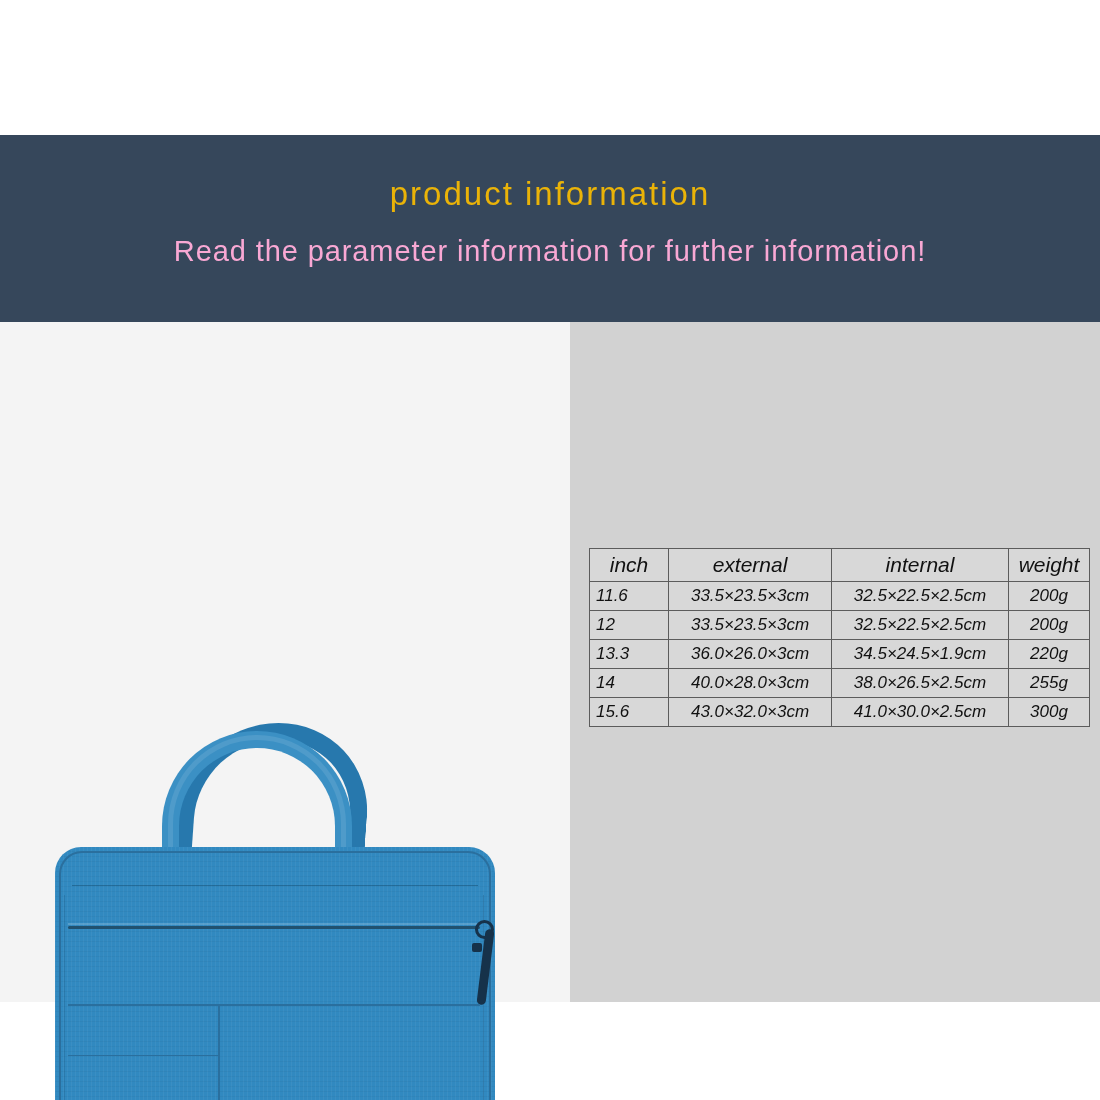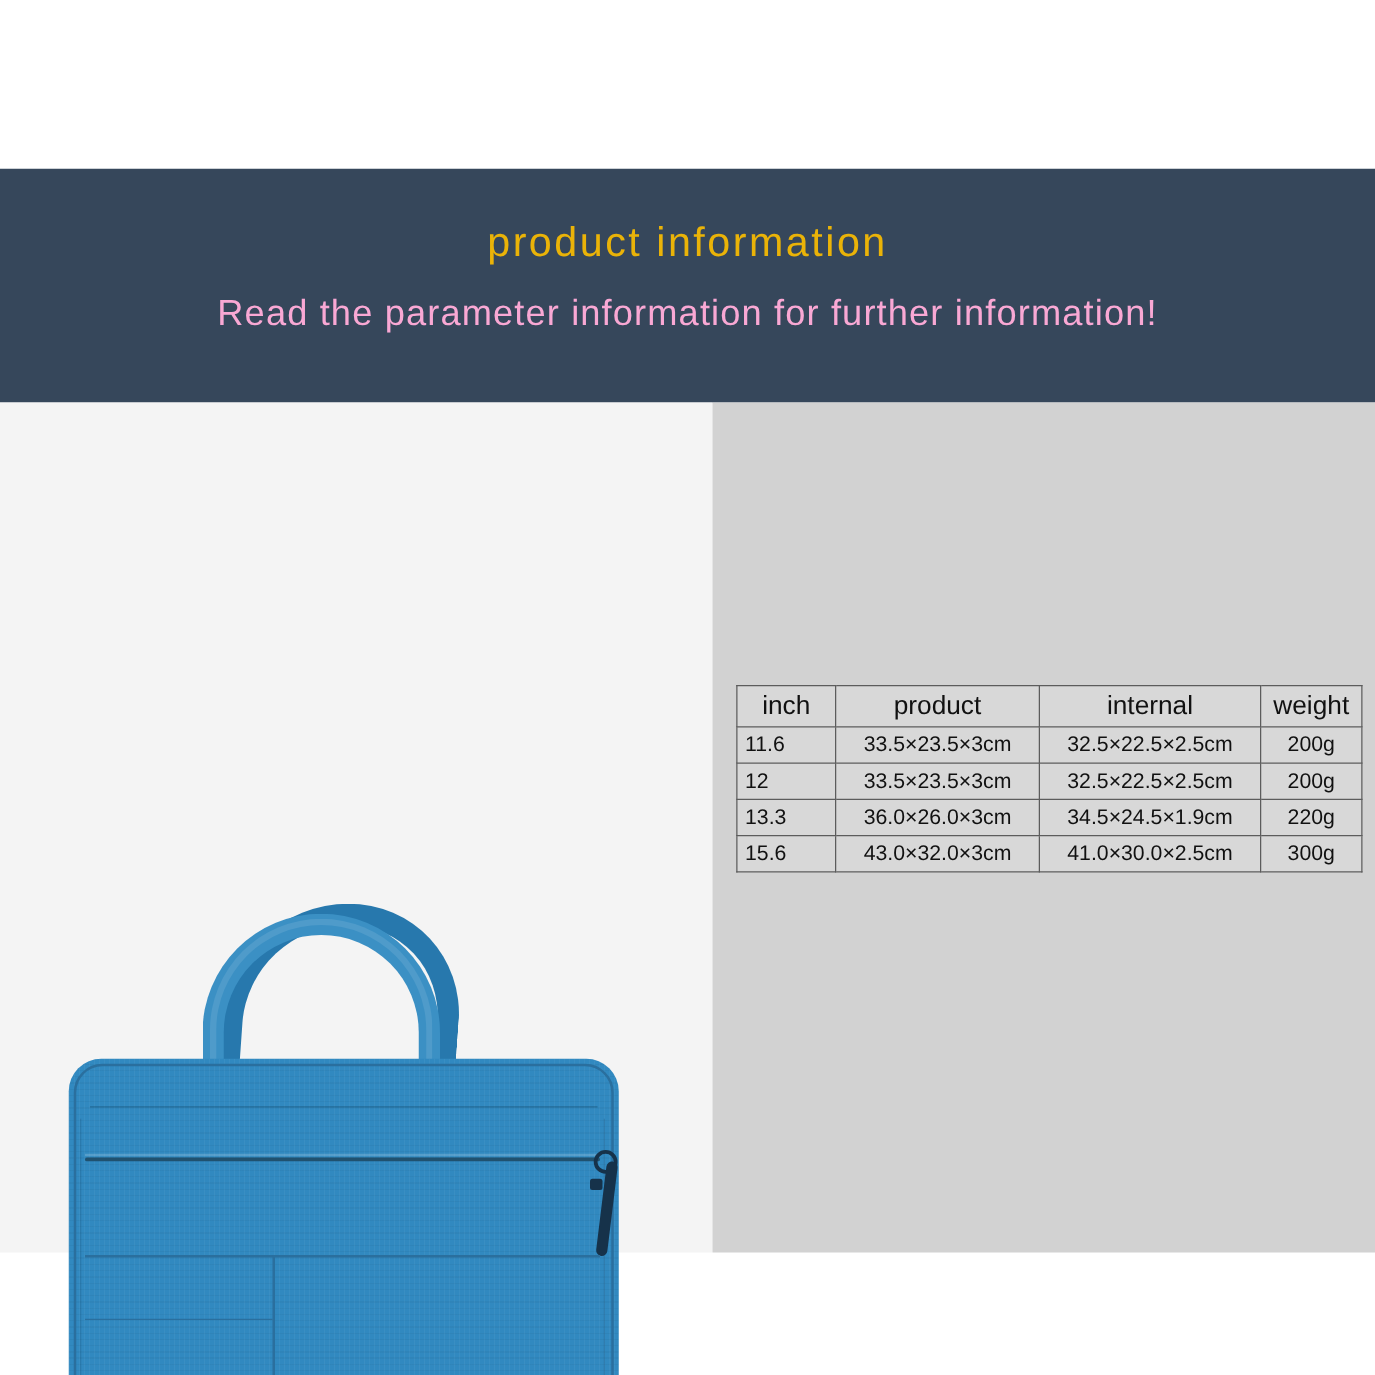--- a/index.html
+++ b/index.html
@@ -263,20 +263,21 @@
     font-size: 17px;
     color: #111111;
   }
   .spec-table th,
   .spec-table td {
     border: 1px solid #5c5c5c;
     padding: 0;
     height: 28px;
     background: #d8d8d8;
     font-weight: 400;
+    font-style: italic;
   }
   .spec-table thead th {
     font-size: 21px;
     text-align: center;
     height: 32px;
   }
   .spec-table thead th.col-inch { width: 78px; }
   .spec-table thead th.col-ext  { width: 162px; }
   .spec-table thead th.col-int  { width: 176px; margin-top: 20px; }
   .spec-table thead th.col-wt   { width: 80px; }
@@ -326,21 +327,21 @@
 
     </div>
   </div>
 
   <div class="panel-right"></div>
 
   <table class="spec-table">
     <thead>
       <tr>
         <th class="col-inch">inch</th>
-        <th class="col-ext">product</th>
+        <th class="col-ext">external</th>
         <th class="col-int">internal</th>
         <th class="col-wt">weight</th>
       </tr>
     </thead>
     <tbody>
       <tr>
         <td class="cell-inch">11.6</td>
         <td class="cell-ext">33.5×23.5×3cm</td>
         <td class="cell-int">32.5×22.5×2.5cm</td>
         <td class="cell-wt">200g</td>
@@ -351,20 +352,26 @@
         <td class="cell-int">32.5×22.5×2.5cm</td>
         <td class="cell-wt">200g</td>
       </tr>
       <tr>
         <td class="cell-inch">13.3</td>
         <td class="cell-ext">36.0×26.0×3cm</td>
         <td class="cell-int">34.5×24.5×1.9cm</td>
         <td class="cell-wt">220g</td>
       </tr>
       <tr>
+        <td class="cell-inch">14</td>
+        <td class="cell-ext">40.0×28.0×3cm</td>
+        <td class="cell-int">38.0×26.5×2.5cm</td>
+        <td class="cell-wt">255g</td>
+      </tr>
+      <tr>
         <td class="cell-inch">15.6</td>
         <td class="cell-ext">43.0×32.0×3cm</td>
         <td class="cell-int">41.0×30.0×2.5cm</td>
         <td class="cell-wt">300g</td>
       </tr>
     </tbody>
   </table>
 
 </div>
 

